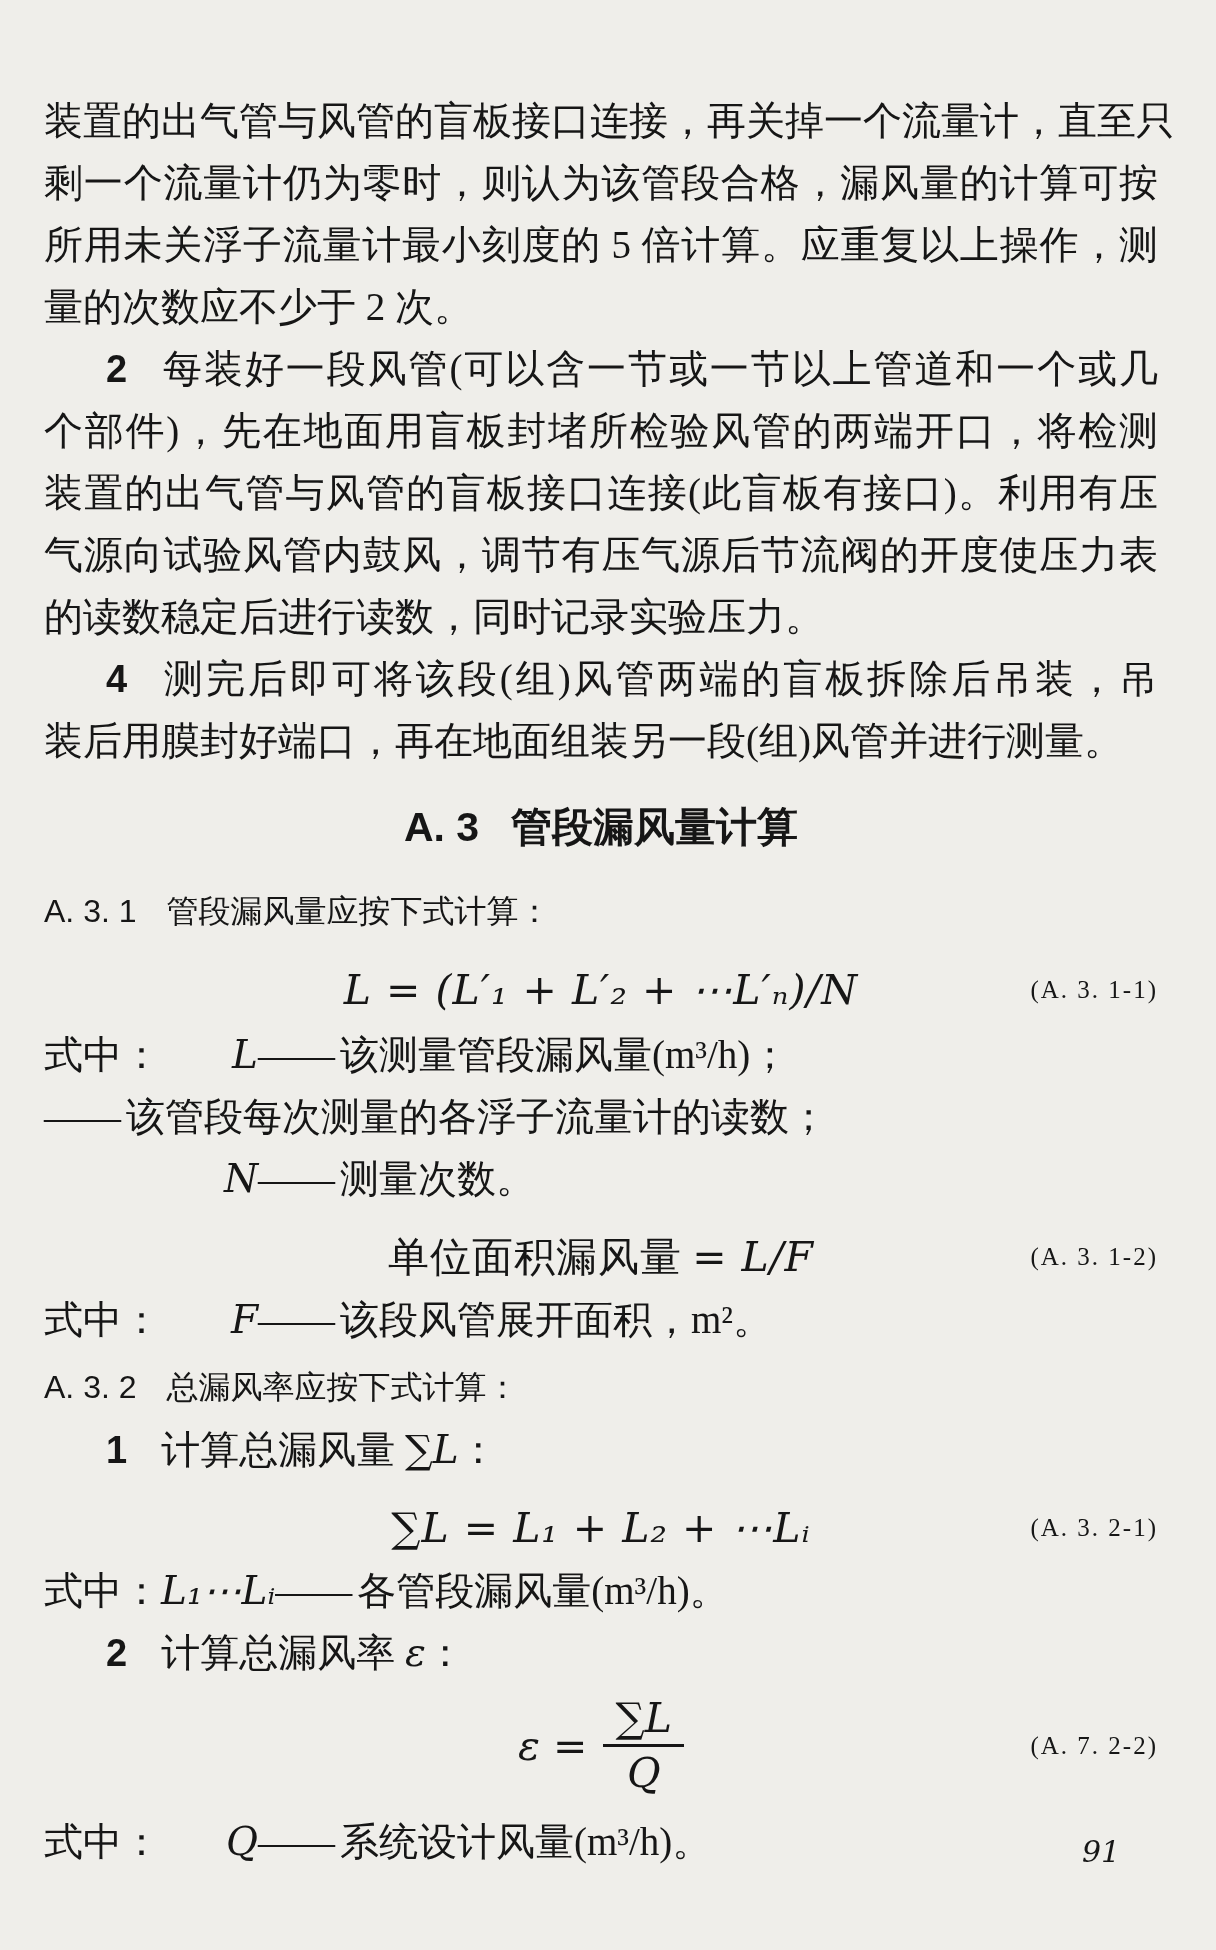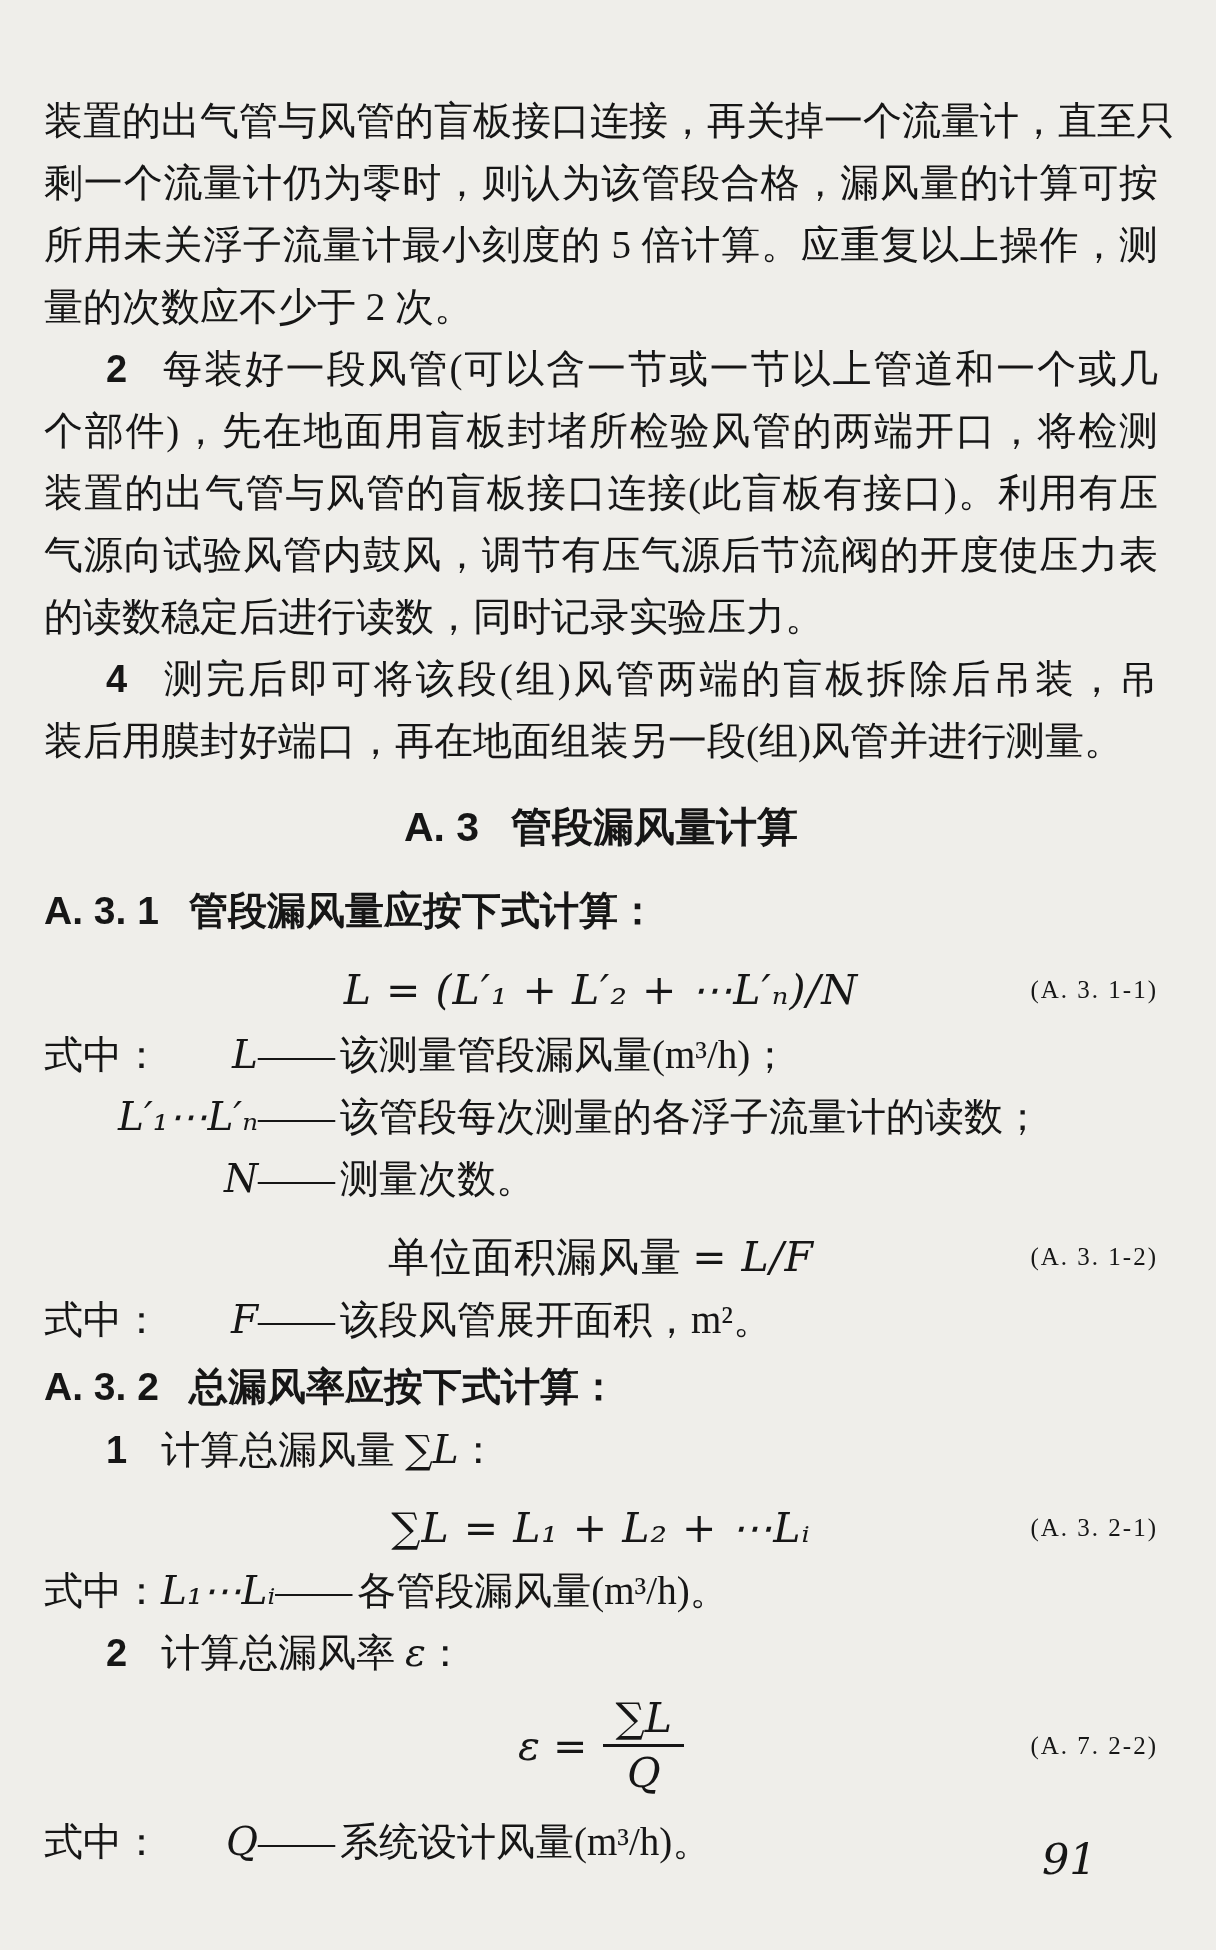--- a/index.html
+++ b/index.html
@@ -24,21 +24,21 @@
     font-weight:bold; font-style:normal; margin-right:34px; font-size:38px;
   }
   
   .heading {
     text-align:center; font-weight:bold; font-size:41px; line-height:62px;
     font-family:"Liberation Sans","DejaVu Sans",sans-serif;
     margin-top:24px;
   }
   .heading .hlabel { margin-right:32px; }
   .clause {
-    font-weight:bold; font-size:39px; line-height:62px;
+    font-weight:normal; font-size:32px; line-height:62px;
     font-family:"Liberation Sans","DejaVu Sans",sans-serif;
     margin-top:22px;
   }
   .clause .cnum { margin-right:30px; }
   .clause.tight { margin-top:6px; }
   .sub { padding-left:62px; line-height:60px; margin-top:2px; }
   .math, .mvar {
     font-family:"DejaVu Serif","Liberation Serif",serif;
     font-style:italic;
   }
@@ -57,22 +57,22 @@
   .stack { display:inline-block; text-align:center; }
   .stack .num { display:block; border-bottom:3px solid #161616; padding:0 12px 3px; }
   .stack .den { display:block; padding-top:3px; }
   
   .def { display:flex; line-height:60px; font-size:39px; margin-top:2px; }
   .def-head { display:flex; justify-content:space-between; min-width:214px; flex-shrink:0; }
   .def-dash { margin-right:6px; letter-spacing:-1px; flex-shrink:0; }
   .def-desc { flex:1; }
   .defs-block { margin-top:6px; }
   .pagenum {
-    position:absolute; left:1042px; top:1834px;
-    font-size:43px; font-style:italic;
+    position:absolute; left:1082px; top:1834px;
+    font-size:30px; font-style:italic;
     font-family:"DejaVu Serif","Liberation Serif",serif;
   }
 </style>
 </head>
 <body>
 
 <div class="content">
 
   <div>
     <div class="line">装置的出气管与风管的盲板接口连接，再关掉一个流量计，直至只</div>
@@ -111,24 +111,20 @@
   <div class="defs-block">
     <div class="def">
       <span class="def-head">
           <span>式中：</span>
           <span class="mvar">L</span>
         </span>
       <span class="def-dash">——</span>
       <span class="def-desc">该测量管段漏风量(m³/h)；</span>
     </div>
     <div class="def">
-      <span class="def-head">
-          <span></span>
-          <span class="mvar">L′₁⋯L′ₙ</span>
-        </span>
       <span class="def-dash">——</span>
       <span class="def-desc">该管段每次测量的各浮子流量计的读数；</span>
     </div>
     <div class="def">
       <span class="def-head">
           <span></span>
           <span class="mvar">N</span>
         </span>
       <span class="def-dash">——</span>
       <span class="def-desc">测量次数。</span>

